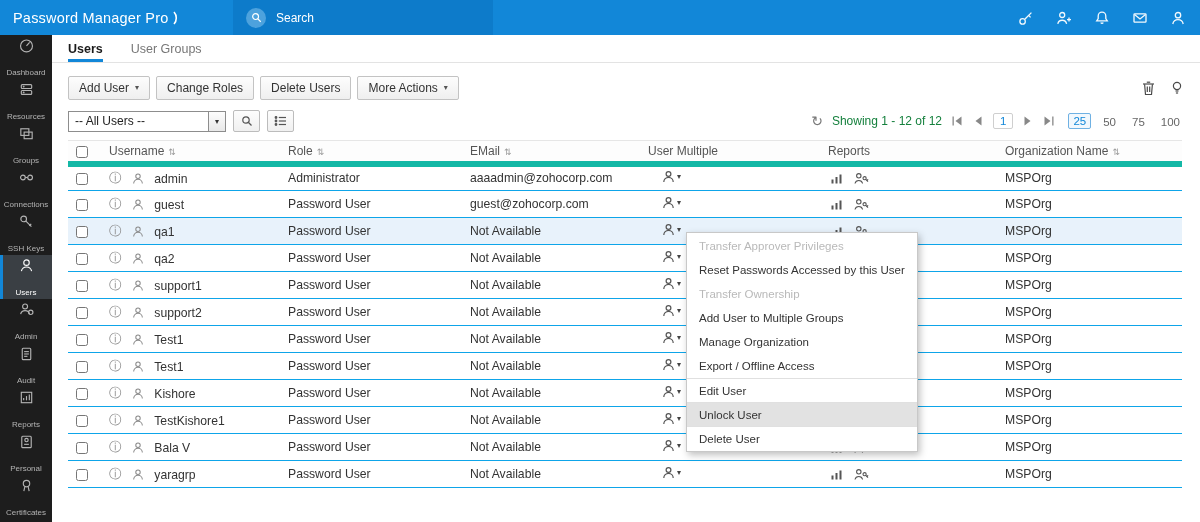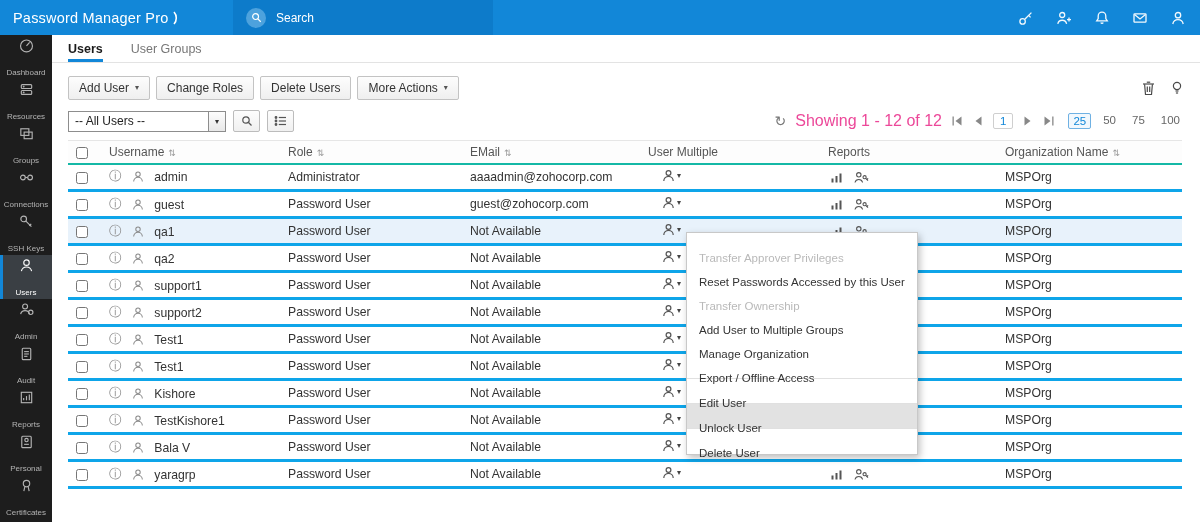--- a/index.html
+++ b/index.html
@@ -51,51 +51,51 @@
   .filterbar{margin:10px 16px 0;display:flex;align-items:center;height:22px}
   .select{width:158px;height:21px;border:1px solid #8d8d8d;background:#fff;display:flex;
         align-items:center;font-size:12px;color:#222;cursor:pointer;position:relative;padding-left:6px}
   .select .sel-arrow{position:absolute;right:0;top:0;width:17px;height:100%;border-left:1px solid #8d8d8d;
         background:linear-gradient(#fdfdfd,#e8e8e8);display:flex;align-items:center;justify-content:center;
         font-size:8px;color:#333}
   .sq-btn{width:27px;height:22px;border:1px solid #bcbcbc;border-radius:2px;margin-left:7px;
         background:linear-gradient(#fdfdfd,#f0f0f0);display:flex;align-items:center;justify-content:center;cursor:pointer}
   .fb-right{margin-left:auto;display:flex;align-items:center;gap:9px}
   .refresh{font-size:14px;color:#777;cursor:pointer;line-height:1}
-  .showing{font-size:16px;color:#ec4899}
+  .showing{font-size:12px;color:#15803d}
   .pg-ic{display:flex;cursor:pointer;padding:0 1px}
   .pg-num{font-size:11.5px;color:#1287d8;border:1px solid #cfcfcf;padding:1px 6px;border-radius:2px;cursor:pointer}
-  .psizes{display:flex;align-items:flex-start;gap:8px;margin-left:4px}
+  .psizes{display:flex;align-items:flex-end;gap:8px;margin-left:4px}
   .psize{font-size:11.5px;color:#666;cursor:pointer;padding:1px 4px}
   .psize.selected{color:#1287d8;border:1px solid #6fb1e3;border-radius:2px;background:#f2f8fd}
 
   
   table{width:1114px;margin:8px 16px 0;border-collapse:collapse;table-layout:fixed}
-  thead tr{height:23px;border-top:1px solid #e6e6e6;border-bottom:2px solid #14b8a6;background:#fdfdfd}
+  thead tr{height:23px;border-top:1px solid #e6e6e6;border-bottom:6px solid #14b8a6;background:#fdfdfd}
   th{font-size:12px;color:#555;font-weight:normal;text-align:left;white-space:nowrap;cursor:pointer}
   .sort{font-size:9px;color:#9a9a9a;margin-left:4px}
-  tbody tr{height:27px;border-bottom:3px solid #0ea5e9;background:#fff}
+  tbody tr{height:27px;border-bottom:1px solid #0ea5e9;background:#fff}
   tbody tr.row-selected{background:#e8f2fb}
   td{font-size:12.2px;color:#333;vertical-align:middle;white-space:nowrap;overflow:hidden}
   .c-check{text-align:center}
   .c-check input{width:12px;height:12px;vertical-align:middle;cursor:pointer}
   .c-user{padding-left:13px}
   th.c-user-h{padding-left:13px}
   .i-info{font-size:12.5px;color:#8b8b8b;margin-right:7px;vertical-align:middle;cursor:pointer}
   .i-person{margin-right:7px;vertical-align:middle;display:inline-flex}
   .uname{vertical-align:middle;cursor:pointer}
   .c-actions .action-ic{display:inline-flex;align-items:center;gap:2px;margin-left:14px;cursor:pointer}
   .c-actions .caret{font-size:8px;color:#444}
   .c-reports .rep-ic{display:inline-flex;align-items:center;margin-right:8px;cursor:pointer;vertical-align:middle}
   .c-reports{padding-left:2px}
 
   
   .ctx-menu{position:absolute;left:686px;top:232px;min-width:188px;background:#fff;z-index:50;
         border:1px solid #c8c8c8;box-shadow:2px 3px 7px rgba(0,0,0,.25);padding:1px 0}
-  .menu-item{height:24px;line-height:24px;padding:12px 12px;font-size:11.5px;color:#333;
+  .menu-item{height:24px;line-height:24px;padding:0 12px;font-size:11.5px;color:#333;
         white-space:nowrap;cursor:pointer}
   .menu-item.disabled{color:#b9b9b9;cursor:default}
   .menu-item.highlighted{background:#e2e2e2}
   .menu-item.sep{border-top:1px solid #e0e0e0}
 
   svg{display:block}
 </style>
 </head>
 <body>
 

